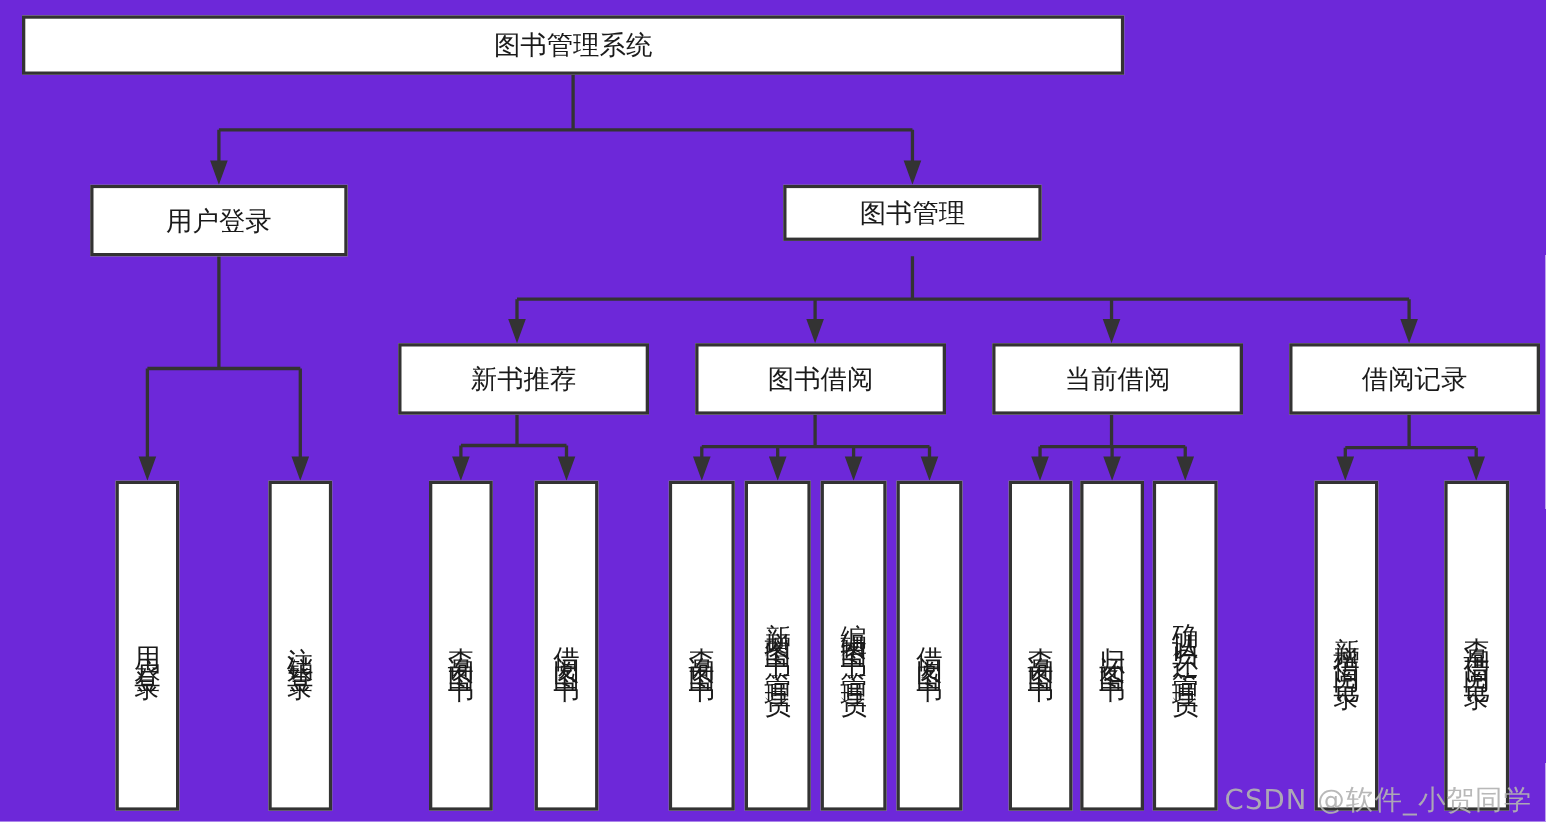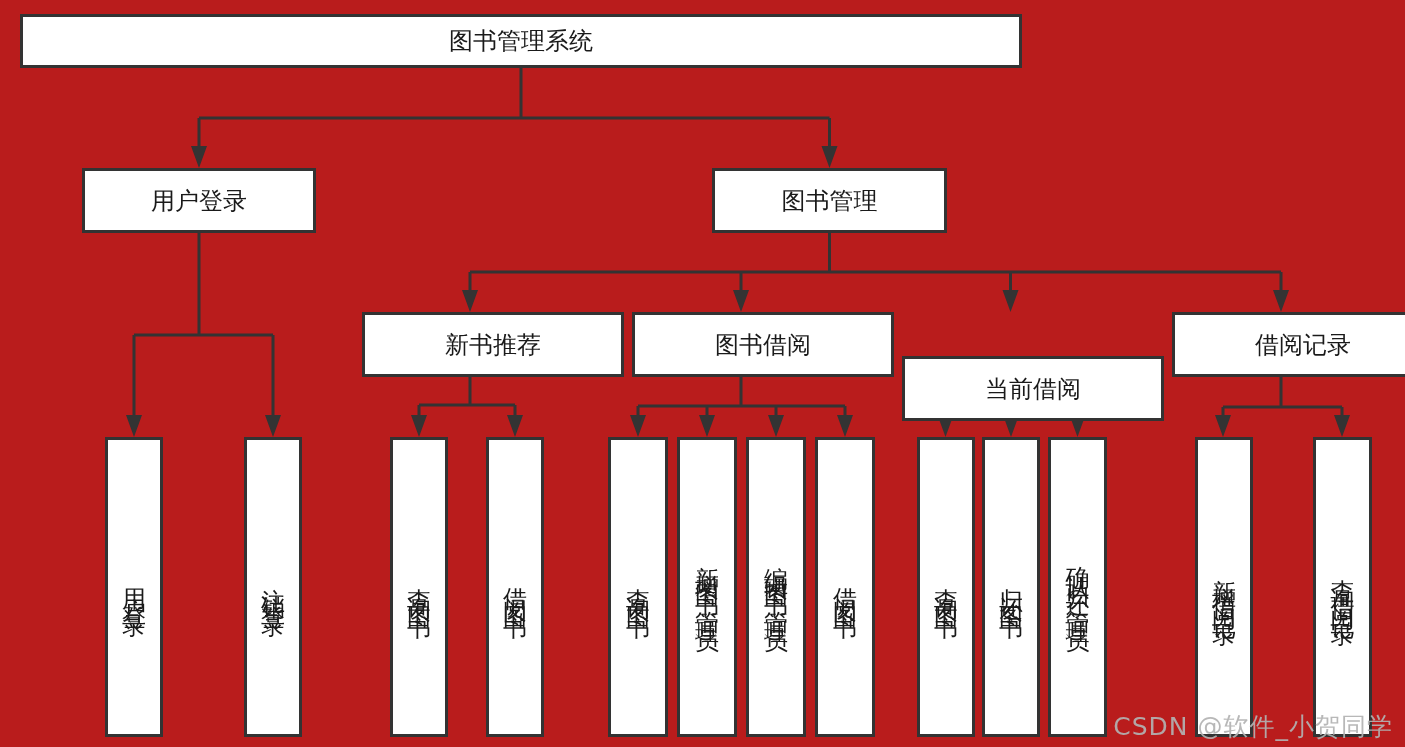--- a/index.html
+++ b/index.html
@@ -1,21 +1,21 @@
 <!DOCTYPE html>
 <html><head>
 <meta charset="utf-8">
 <style>
   html, body { margin: 0; padding: 0; background: #ffffff; }
   body { font-family: "DejaVu Sans", sans-serif; }
   .canvas {
     position: relative;
     width: 1405px;
     height: 747px;
-    background: #b91c1c;
+    background: #6d28d9;
     overflow: hidden;
   }
   .connectors {
     position: absolute;
     left: 0; top: 0;
     width: 1405px; height: 747px;
     z-index: 1;
   }
   .node {
     position: absolute;
@@ -33,25 +33,25 @@
   .node.hbox { line-height: 1; }
   .node.vbox span {
     writing-mode: vertical-rl;
     text-orientation: mixed;
     letter-spacing: 9px;
     line-height: 1;
     font-size: 24px;
   }
   .root   { left: 20px;  top: 14px;  width: 1002px; height: 54px; }
   .l2a    { left: 82px;  top: 168px; width: 234px;  height: 65px; }
-  .l2b    { left: 712px; top: 168px; width: 235px;  height: 65px; }
-  .l3     { top: 312px; height: 65px; width: 262px; }
+  .l2b    { left: 712px; top: 168px; width: 235px;  height: 51px; }
+  .l3     { top: 312px; height: 65px; width: 228px; }
   .l3a    { left: 362px; }
   .l3b    { left: 632px; text-align: right; }
-  .l3c    { left: 902px; margin-top: 44px; }
+  .l3c    { left: 902px; }
   .l3d    { left: 1172px; }
   .leaf   { top: 437px; height: 300px; width: 58px; }
   .lf-g1a { left: 105px; }
   .lf-g1b { left: 244px; }
   .lf-g2a { left: 390px; }
   .lf-g2b { left: 486px; }
   .lf-g3a { left: 608px; width: 60px; }
   .lf-g3b { left: 677px; width: 60px; }
   .lf-g3c { left: 746px; width: 60px; }
   .lf-g3d { left: 815px; width: 60px; }

